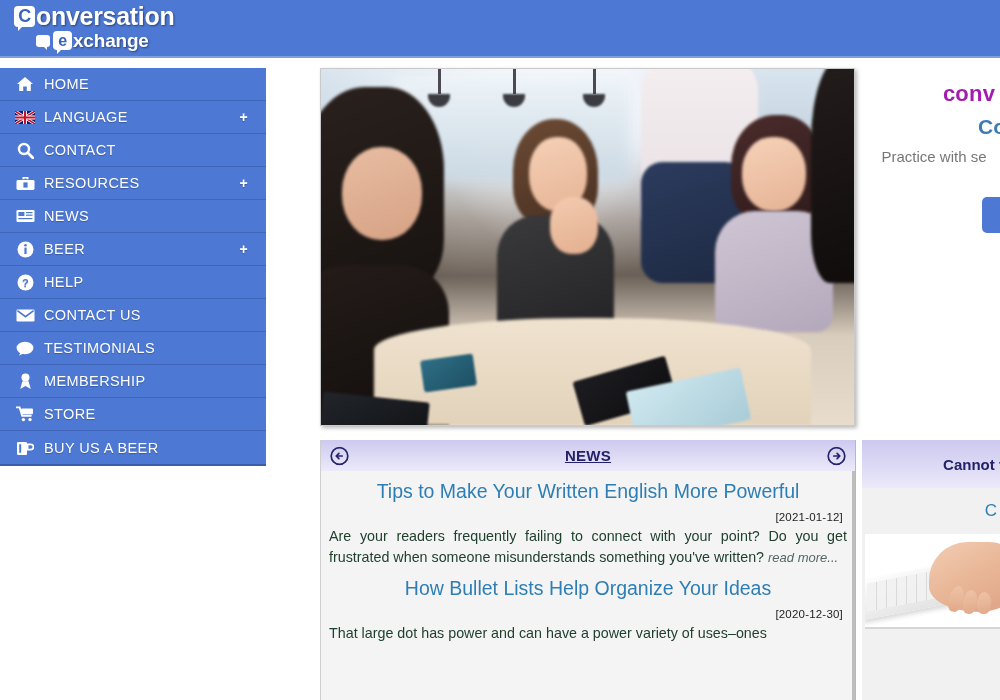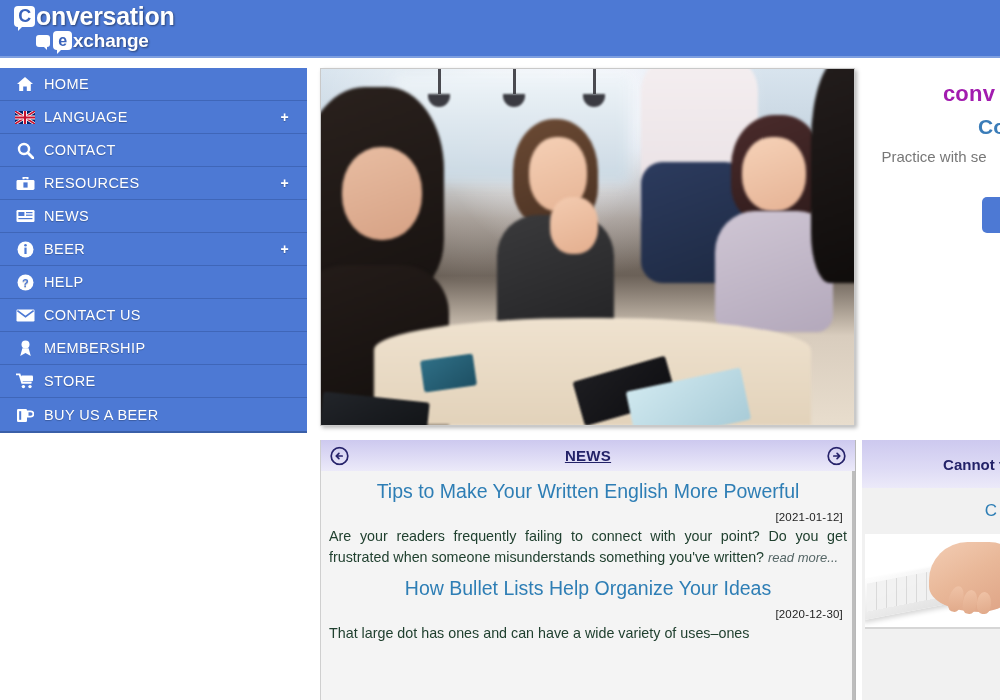--- a/index.html
+++ b/index.html
@@ -44,21 +44,21 @@
     width: 14px; height: 12px; background: #ffffff; border-radius: 3px;
     margin-right: 3px; position: relative; display:inline-block;
   }
   .bubble-tail-ico::after {
     content:""; position:absolute; right:3px; bottom:-3px;
     border-right:4px solid #ffffff; border-bottom:4px solid transparent;
   }
 
   
   #sidebar {
-    position: absolute; left: 0; top: 68px; width: 307px;
+    position: absolute; left: 0; top: 68px; width: 266px;
     background: #4d79d4;
     border-bottom: 2px solid #3a5fa8;
   }
   .nav-item {
     position: relative; height: 33px; display: flex; align-items: center;
     padding-left: 14px; color: #ffffff;
     font-size: 14.5px; letter-spacing: 0.4px;
     border-bottom: 1px solid #3f66b8;
     cursor: pointer;
     text-shadow: 0 1px 1px rgba(0,0,0,0.25);
@@ -341,20 +341,30 @@
     <span class="nav-ico">
       <svg width="19" height="13" viewBox="0 0 19 13">
           <rect x="0.5" y="0.5" width="18" height="12" rx="1.2" fill="#fff"></rect>
           <path d="M1.4 1.6L9.5 7.6 17.6 1.6" fill="none" stroke="#4d79d4" stroke-width="1.7"></path>
         </svg>
     </span>
     <span>CONTACT US</span>
     <span class="nav-plus"></span>
   </div>
 
+  <div class="nav-item">
+    <span class="nav-ico">
+      <svg width="18" height="15" viewBox="0 0 18 15">
+          <ellipse cx="9" cy="7" rx="8.4" ry="6.2" fill="#fff"></ellipse>
+          <path d="M4.6 11.4L3 14.6 7.6 12.4z" fill="#fff"></path>
+        </svg>
+    </span>
+    <span>TESTIMONIALS</span>
+    <span class="nav-plus"></span>
+  </div>
 
   <div class="nav-item">
     <span class="nav-ico">
       <svg width="15" height="17" viewBox="0 0 15 17">
           <circle cx="7.5" cy="4.6" r="4" fill="#fff"></circle>
           <path d="M4.4 8.2L2.2 16l5.3-3 5.3 3-2.2-7.8z" fill="#fff"></path>
         </svg>
     </span>
     <span>MEMBERSHIP</span>
     <span class="nav-plus"></span>
@@ -447,21 +457,21 @@
 
     <article>
       <h3 class="news-title">Tips to Make Your Written English More Powerful</h3>
       <div class="news-date">[2021-01-12]</div>
       <p class="news-text"><span>Are your readers frequently failing to connect with your point? Do you get frustrated when someone misunderstands something you've written?</span> <span class="news-more">read more...</span></p>
     </article>
 
     <article>
       <h3 class="news-title">How Bullet Lists Help Organize Your Ideas</h3>
       <div class="news-date">[2020-12-30]</div>
-      <p class="news-text">That large dot has ones and can have a wide variety of uses–ones</p>
+      <p class="news-text">That large dot has power and can have a power variety of uses–ones</p>
     </article>
 
   </div>
   <div id="news-scroll"></div>
 </section>
 
 <main id="main">
   <h1 id="main-h1">conv</h1>
   <h2 id="main-h2">Co</h2>
   <p id="main-sub">Practice with se</p>

